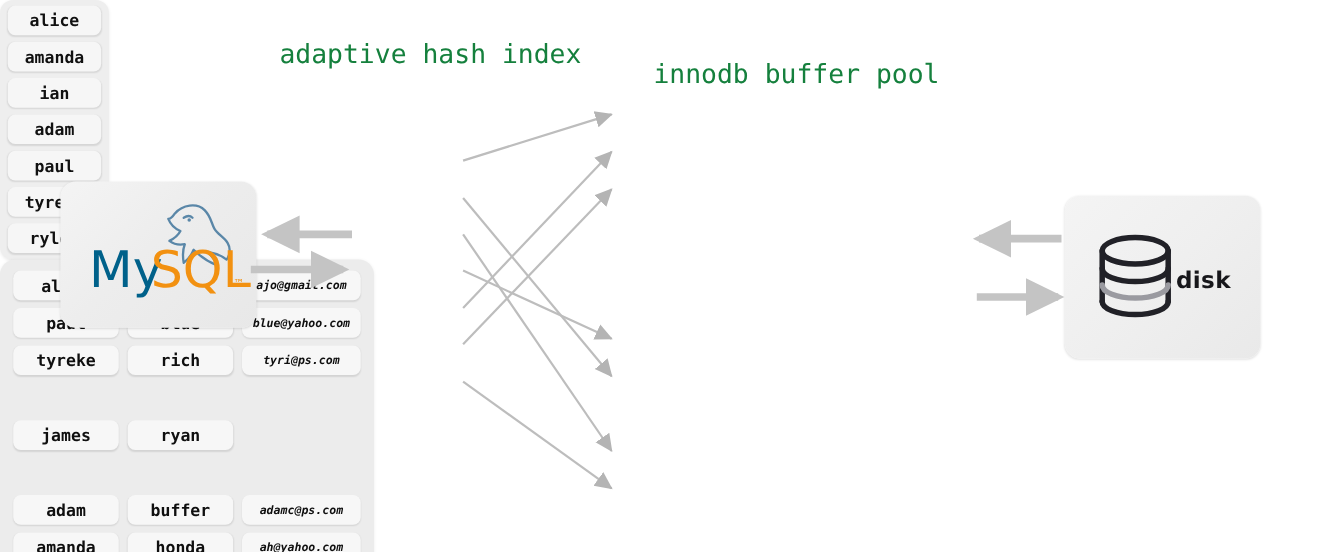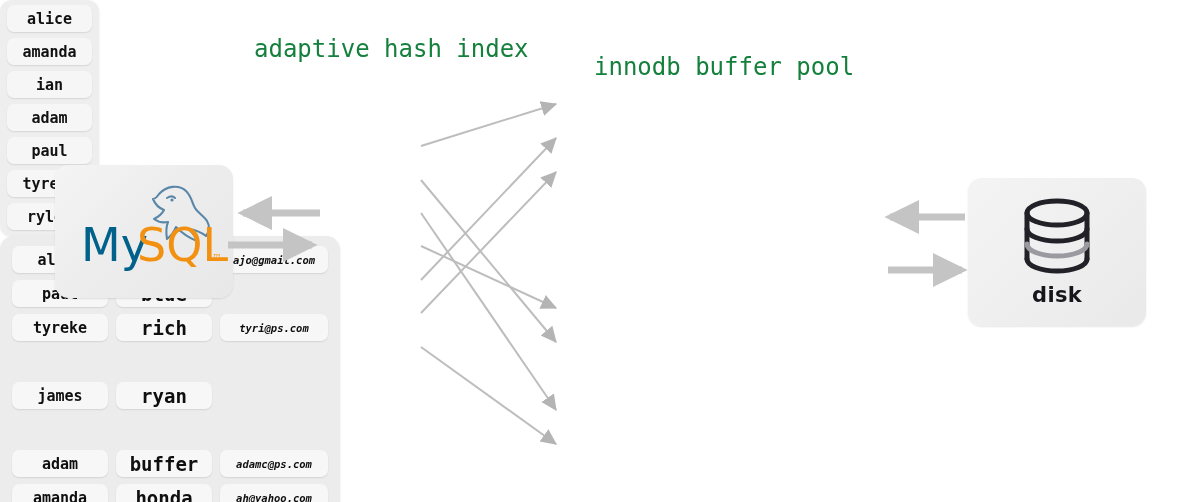--- a/index.html
+++ b/index.html
@@ -21,21 +21,21 @@
   #mysql-box{left:55px;top:165px;width:178px;height:133px;
     background:linear-gradient(135deg,#f4f4f4 0%,#ededed 45%,#e8e8e8 100%);
     box-shadow:0 1px 2px rgba(0,0,0,.10);}
   #mysql-logo{position:absolute;left:0;top:0;width:178px;height:133px;}
 
   
   #disk-box{left:968px;top:178px;width:178px;height:148px;
     background:linear-gradient(135deg,#f4f4f4 0%,#efefef 50%,#e9e9e9 100%);
     box-shadow:0 1px 2px rgba(0,0,0,.10);}
   #disk-inner{position:absolute;left:0;top:0;width:178px;height:148px;
-    display:flex;flex-direction:column;align-items:center;justify-content:center;}
+    display:flex;flex-direction:row;align-items:center;justify-content:center;}
   #disk-label{font-family:"DejaVu Sans",sans-serif;font-weight:bold;
     font-size:21px;color:#17171b;margin-top:6px;letter-spacing:.3px;}
 
   
   #ahi-box{left:321px;top:128px;width:99px;height:236px;
     background:#eeeeee;border-radius:12px;
     box-shadow:0 1px 3px rgba(0,0,0,.09);
     display:flex;flex-direction:column;align-items:center;
     padding-top:5px;box-sizing:border-box;}
   .ahi-cell{width:85px;height:27px;margin-bottom:6px;background:#f6f6f6;
@@ -48,21 +48,21 @@
     background:#ececec;border-radius:14px;
     box-shadow:0 1px 3px rgba(0,0,0,.08);
     padding:10px 12px;box-sizing:border-box;}
   .pool-row{display:flex;gap:8px;height:27px;margin-bottom:7px;}
   .pool-row.gap{visibility:hidden;}
   .pool-cell{background:#f7f7f7;border-radius:7px;display:flex;
     align-items:center;justify-content:center;
     box-shadow:0 1px 1.5px rgba(0,0,0,.10);
     font-weight:bold;color:#0f0f0f;}
   .c-first{width:96px;font-size:15px;}
-  .c-last{width:96px;font-size:19px;}
+  .c-last{width:96px;font-size:15px;}
   .c-email{width:108px;font-size:10.5px;font-style:italic;}
 
   
   #wires{position:absolute;left:0;top:0;width:1200px;height:502px;
          pointer-events:none;}
 </style>
 </head>
 <body>
 
 <div class="stage">
@@ -103,20 +103,21 @@
 
     <div class="pool-row">
       <div class="pool-cell c-first">alice</div>
       <div class="pool-cell c-last">jones</div>
       <div class="pool-cell c-email">ajo@gmail.com</div>
     </div>
 
     <div class="pool-row">
       <div class="pool-cell c-first">paul</div>
       <div class="pool-cell c-last">blue</div>
+      <div class="pool-cell c-email">blue@yahoo.com</div>
     </div>
 
     <div class="pool-row">
       <div class="pool-cell c-first">tyreke</div>
       <div class="pool-cell c-last">rich</div>
       <div class="pool-cell c-email">tyri@ps.com</div>
     </div>
 
     <div class="pool-row gap">
       <div class="pool-cell c-first"></div>

